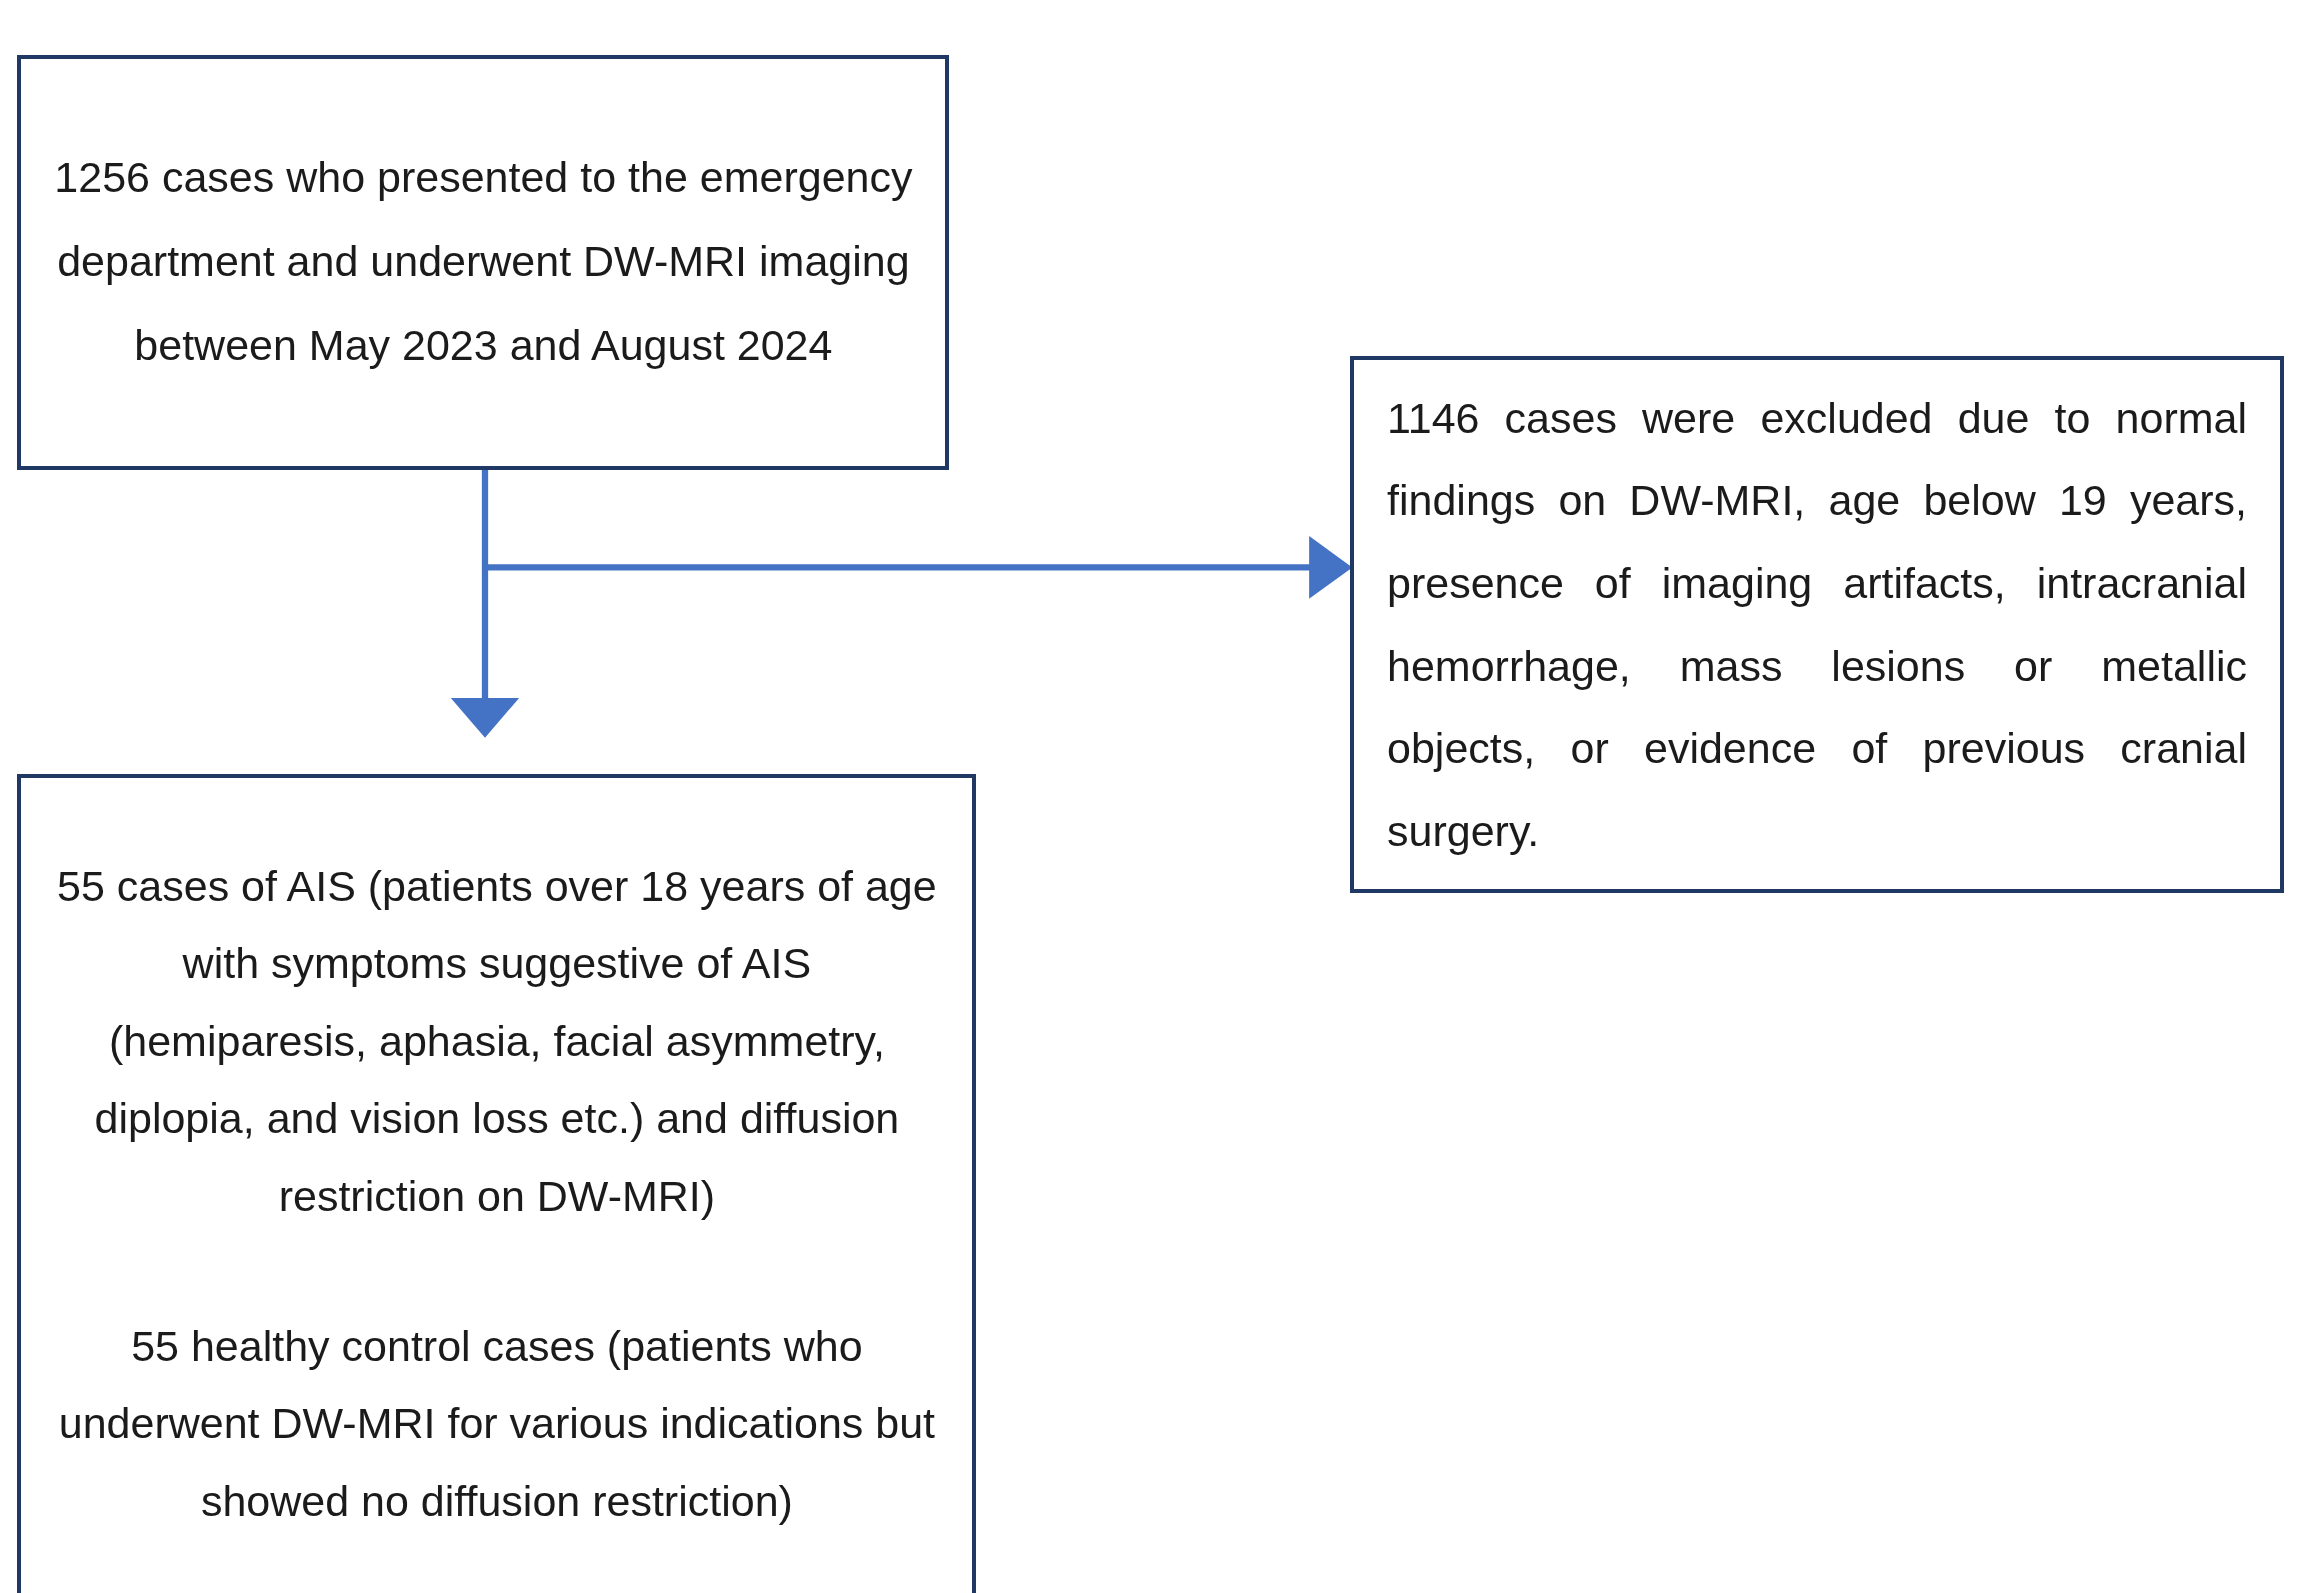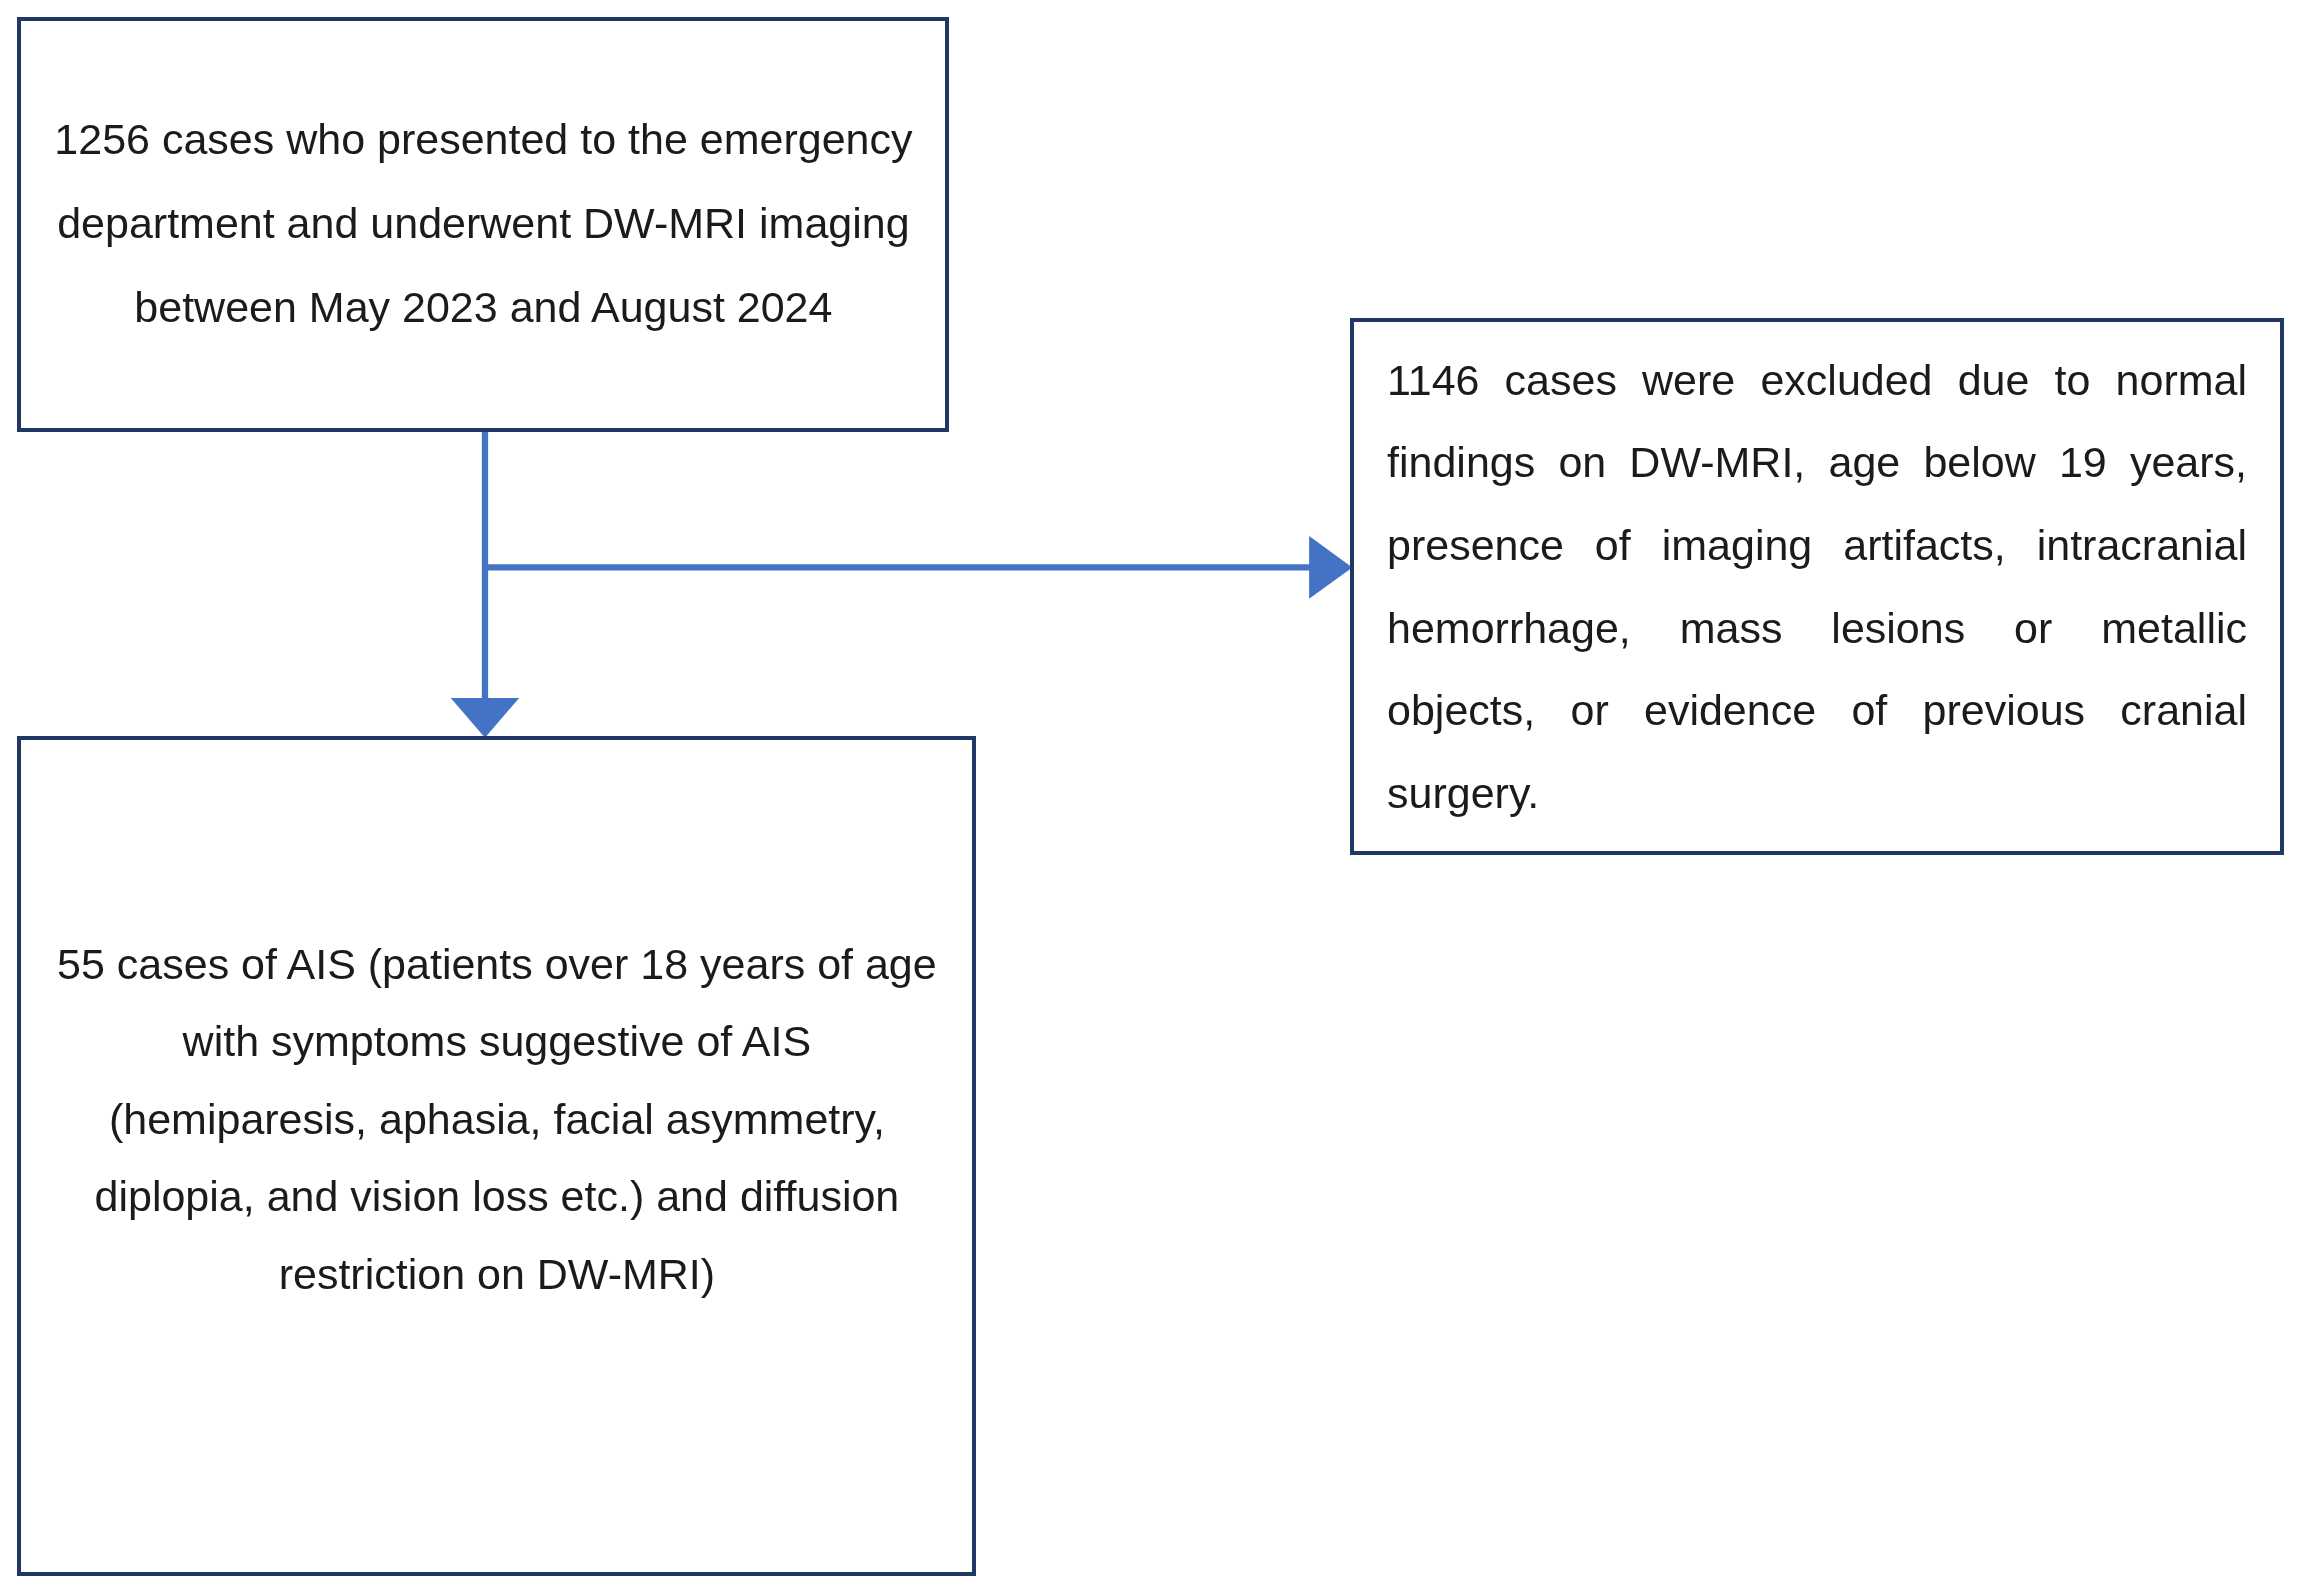--- a/index.html
+++ b/index.html
@@ -21,20 +21,21 @@
   
   .node {
     position: absolute;
     box-sizing: border-box;
     background: #ffffff;
     border: 4.2px solid #1f3864;
     display: flex;
     flex-direction: column;
     justify-content: center;
     color: #111111;
+    margin-top: 38px;
   }
 
   .node-text {
     display: block;
     font-size: 43px;
     line-height: 1.95;
     color: #1b1b1b;
     white-space: pre-wrap;
   }
 
@@ -111,16 +112,17 @@
     <span class="node-text">1256 cases who presented to the emergency department and underwent DW-MRI imaging between May 2023 and August 2024</span>
   </div>
 
   <div class="node" id="box-excluded">
     <span class="node-text">1146 cases were excluded due to normal findings on DW-MRI, age below 19 years, presence of imaging artifacts, intracranial hemorrhage, mass lesions or metallic objects, or evidence of previous cranial surgery.</span>
   </div>
 
   <div class="node" id="box-included">
     <span class="node-text">55 cases of AIS (patients over 18 years of age with symptoms suggestive of AIS (hemiparesis, aphasia, facial asymmetry, diplopia, and vision loss etc.) and diffusion restriction on DW-MRI)</span>
     <span class="para-gap"></span>
+    <span class="node-text">55 healthy control cases (patients who underwent DW-MRI for various indications but showed no diffusion restriction)</span>
   </div>
 
 </div>
 
 
 </body></html>

